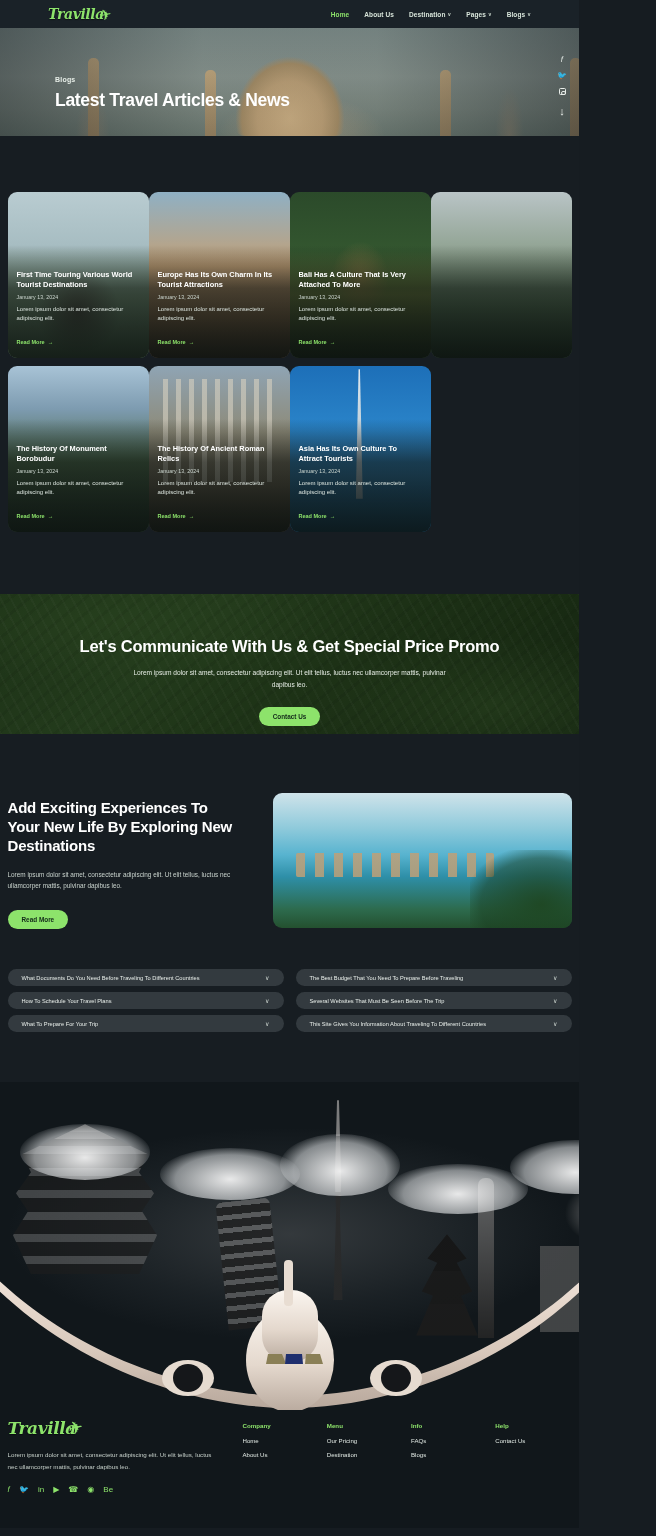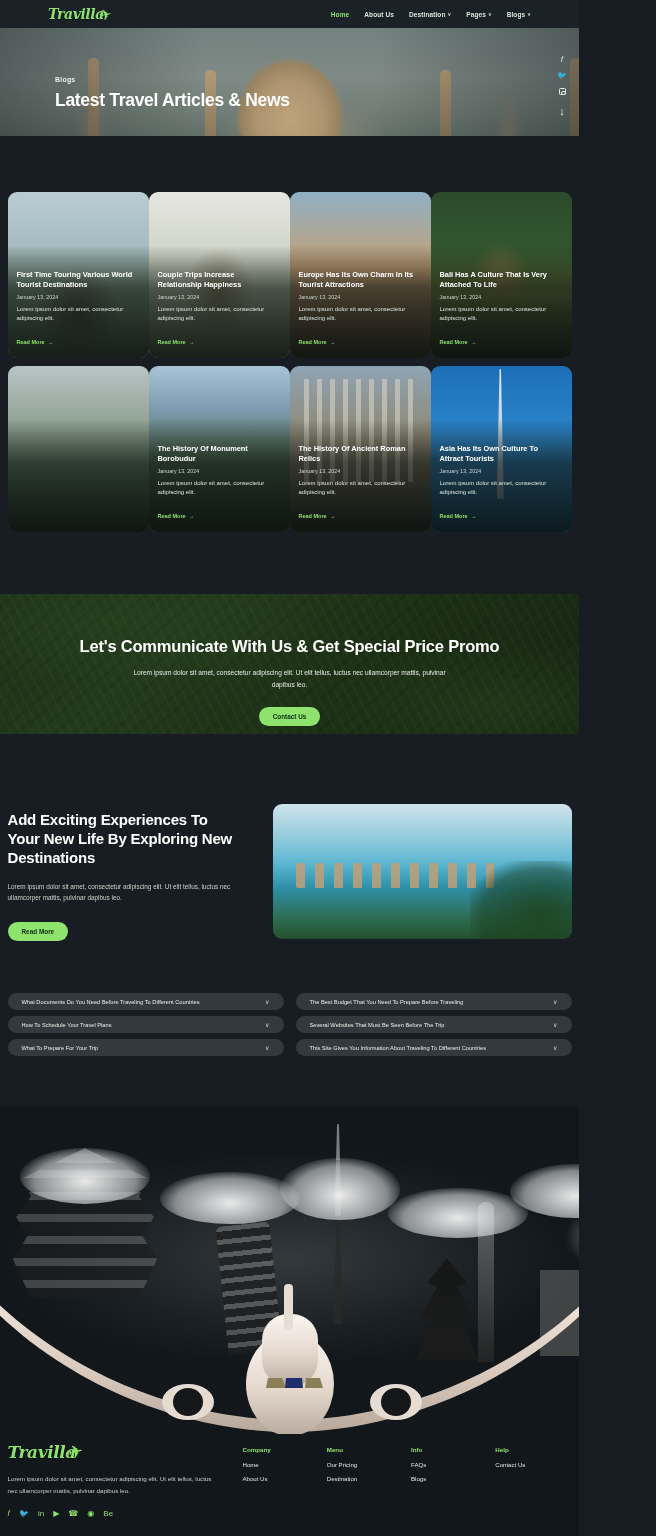--- a/index.html
+++ b/index.html
@@ -132,21 +132,21 @@
   .cta-inner { position:relative; z-index:4; text-align:center; }
   .cta-title { font-size:16.5px; font-weight:700; letter-spacing:-0.2px; margin-bottom:11px;margin-top:35px; }
   .cta-sub { font-size:6.6px; line-height:1.75; color:#e4ebe3; max-width:330px; margin:0 auto 14px; }
   .btn-green {
     display:inline-block; background:#8de36b; color:#13291a; font-size:6.4px; font-weight:700;
     padding:6px 14px; border-radius:40px; cursor:pointer; border:none;
   }
 
   
   .exp { background:#171d22; padding:58px 0 0; }
-  .exp-wrap { width:564px; margin:12px auto; display:flex; gap:40px; align-items:flex-start; }
+  .exp-wrap { width:564px; margin:0 auto; display:flex; gap:40px; align-items:center; }
   .exp-left { width:225px; padding-top:6px; }
   .exp-title { font-size:15px; font-weight:700; line-height:1.28; letter-spacing:-0.2px; margin-bottom:13px; }
   .exp-desc { font-size:6.4px; line-height:1.85; color:#c9d3cd; margin-bottom:16px; }
   .exp-photo {
     flex:1; height:135px; border-radius:9px; overflow:hidden; position:relative;
     background:linear-gradient(180deg,#cfe3ea 0%, #8fcadb 26%, #57b3cf 46%, #2e8fa8 62%, #2d6b4e 86%, #24502f 100%);
   }
   .exp-photo .huts {
     position:absolute; left:8%; top:44%; width:66%; height:18%;
     background:repeating-linear-gradient(90deg, rgba(190,160,120,.85) 0 9px, transparent 9px 19px);
@@ -283,53 +283,40 @@
           <div class="card-title">First Time Touring Various World Tourist Destinations</div>
           <div class="card-date">January 13, 2024</div>
           <div class="card-desc">Lorem ipsum dolor sit amet, consectetur adipiscing elit.</div>
           <div class="read-more">
             <span>Read More</span>
             <span>→</span>
           </div>
         </div>
       </div>
 
-      <div class="card">
-        <div class="photo ph2"></div>
-        <div class="shade"></div>
-        <div class="card-body">
-          <div class="card-title">Couple Trips Increase Relationship Happiness</div>
-          <div class="card-date">January 13, 2024</div>
-          <div class="card-desc">Lorem ipsum dolor sit amet, consectetur adipiscing elit.</div>
-          <div class="read-more">
-            <span>Read More</span>
-            <span>→</span>
-          </div>
-        </div>
-      </div>
 
       <div class="card">
         <div class="photo ph3"></div>
         <div class="shade"></div>
         <div class="card-body">
           <div class="card-title">Europe Has Its Own Charm In Its Tourist Attractions</div>
           <div class="card-date">January 13, 2024</div>
           <div class="card-desc">Lorem ipsum dolor sit amet, consectetur adipiscing elit.</div>
           <div class="read-more">
             <span>Read More</span>
             <span>→</span>
           </div>
         </div>
       </div>
 
       <div class="card">
         <div class="photo ph4"></div>
         <div class="shade"></div>
         <div class="card-body">
-          <div class="card-title">Bali Has A Culture That Is Very Attached To Life</div>
+          <div class="card-title">Bali Has A Culture That Is Very Attached To More</div>
           <div class="card-date">January 13, 2024</div>
           <div class="card-desc">Lorem ipsum dolor sit amet, consectetur adipiscing elit.</div>
           <div class="read-more">
             <span>Read More</span>
             <span>→</span>
           </div>
         </div>
       </div>
 
       <div class="card">

